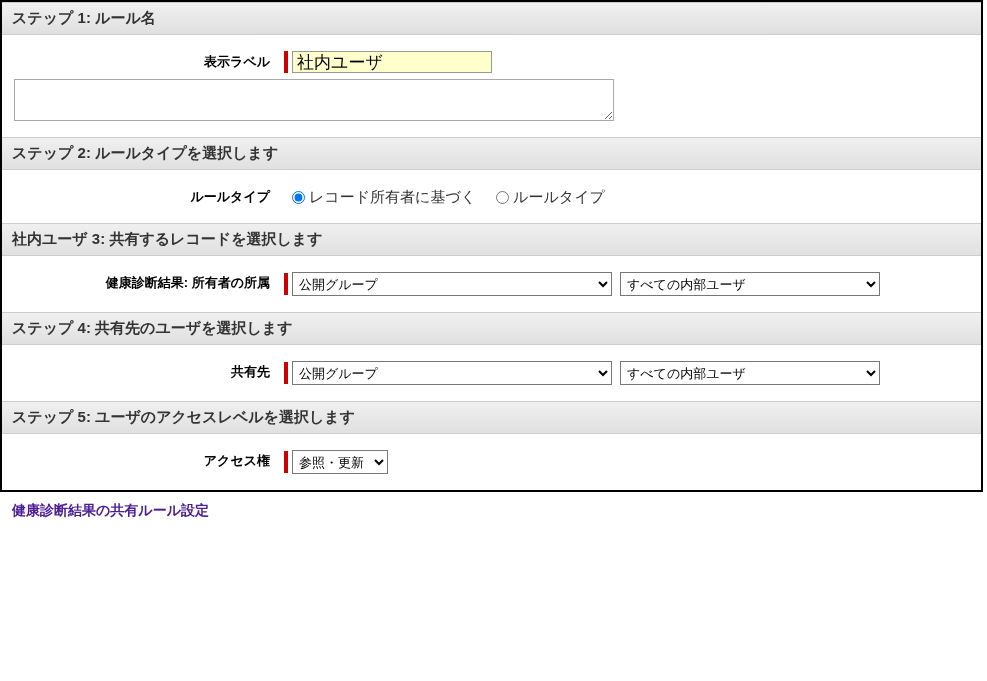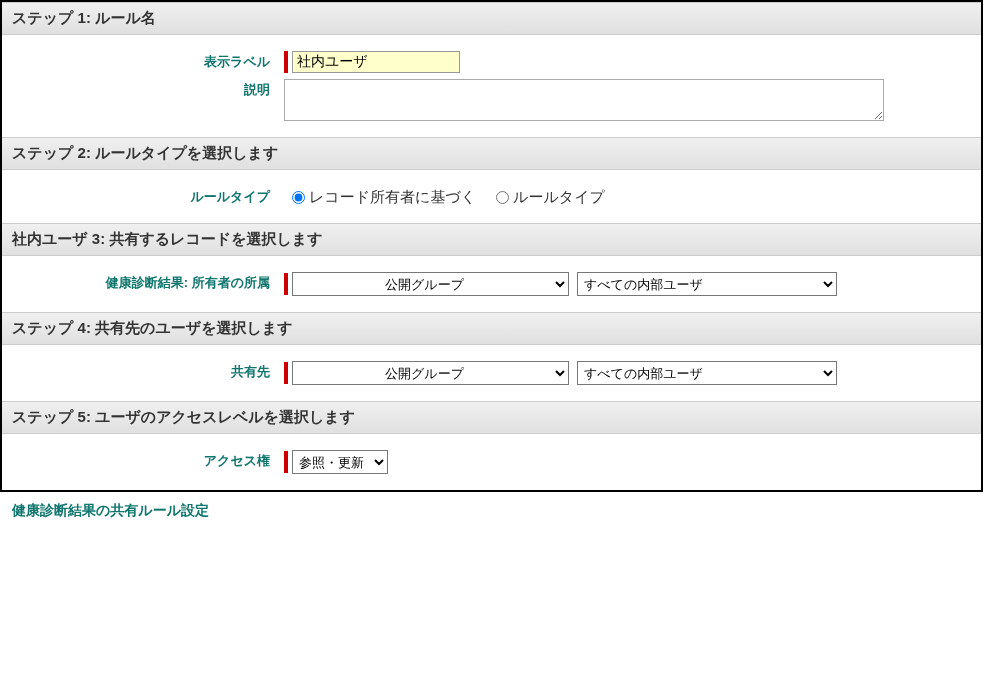--- a/index.html
+++ b/index.html
@@ -33,42 +33,42 @@
       align-items: flex-start;
       margin: 6px 0;
     }
     .field-label {
       width: 270px;
       text-align: right;
       padding-right: 14px;
       padding-top: 2px;
       font-weight: bold;
       font-size: 13px;
-      color: #0f766e;
+      color: #000000;
     }
     .field-control {
       display: flex;
       align-items: center;
       flex: 1;
     }
     .req-bar {
       display: inline-block;
       width: 4px;
       height: 22px;
       background: #c00;
       margin-right: 4px;
       vertical-align: middle;
     }
     input.text-input {
-      width: 168px;
+      width: 200px;
       height: 22px;
       padding: 1px 4px;
       border: 1px solid #999;
       background: #ffffcc;
-      font-size: 14px;
+      font-size: 17px;
     }
     textarea.textarea-input {
       width: 600px;
       height: 42px;
       border: 1px solid #aaa;
       padding: 2px 4px;
       resize: both;
       font-size: 13px;
     }
     .info-icon {
@@ -95,49 +95,48 @@
       font-size: 15px;
       margin-right: 12px;
     }
     select.select-input {
       height: 24px;
       border: 1px solid #777;
       background: #fff;
       font-size: 13px;
       padding: 1px 2px;
     }
-    .sel-wide { width: 277px; text-align: center; }
+    .sel-wide { width: 320px; }
     .sel-wide2 { width: 260px; margin-left: 8px; }
     .sel-small { width: 96px; }
     .caption {
       font-weight: bold;
       font-size: 14px;
       padding: 10px 12px;
-      color: #0f766e;
+      color: #4c1d95;
     }
   </style>
 </head>
 <body>
 
 <div class="outer-frame">
 
   <div class="section-header">ステップ 1: ルール名</div>
   <div class="section-body">
 
     <div class="field-row">
       <div class="field-label">表示ラベル</div>
       <div class="field-control">
         <span class="req-bar"></span>
         <input class="text-input" type="text" value="社内ユーザ" style="">
       </div>
     </div>
 
 
     <div class="field-row">
-      <div class="field-label">説明</div>
       <div class="field-control">
         <textarea class="textarea-input" style=""></textarea>
       </div>
     </div>
 
   </div>
 
   <div class="section-header">ステップ 2: ルールタイプを選択します</div>
   <div class="section-body">
     <div class="field-row">

